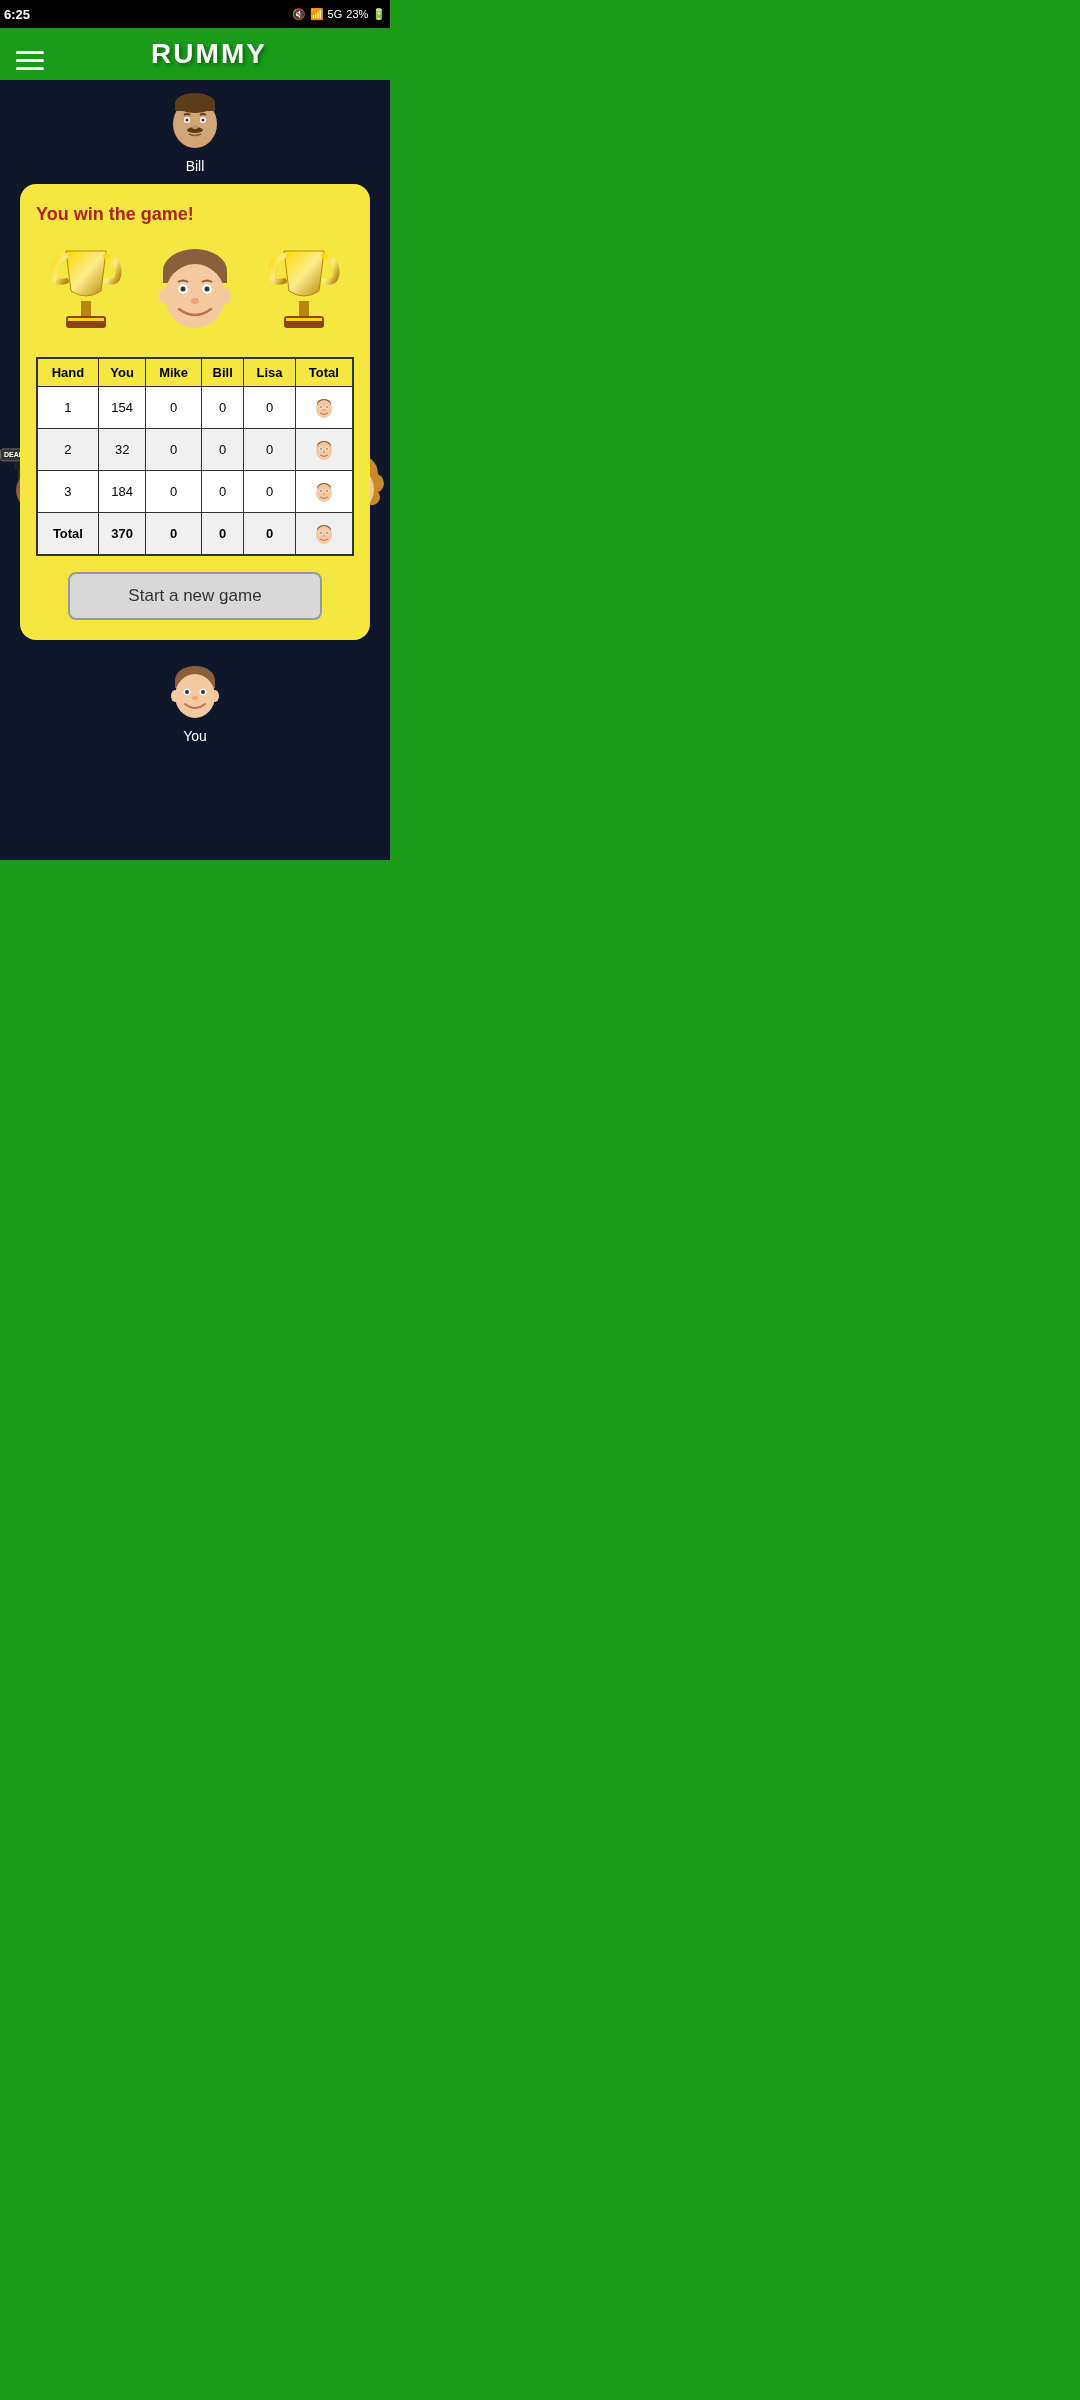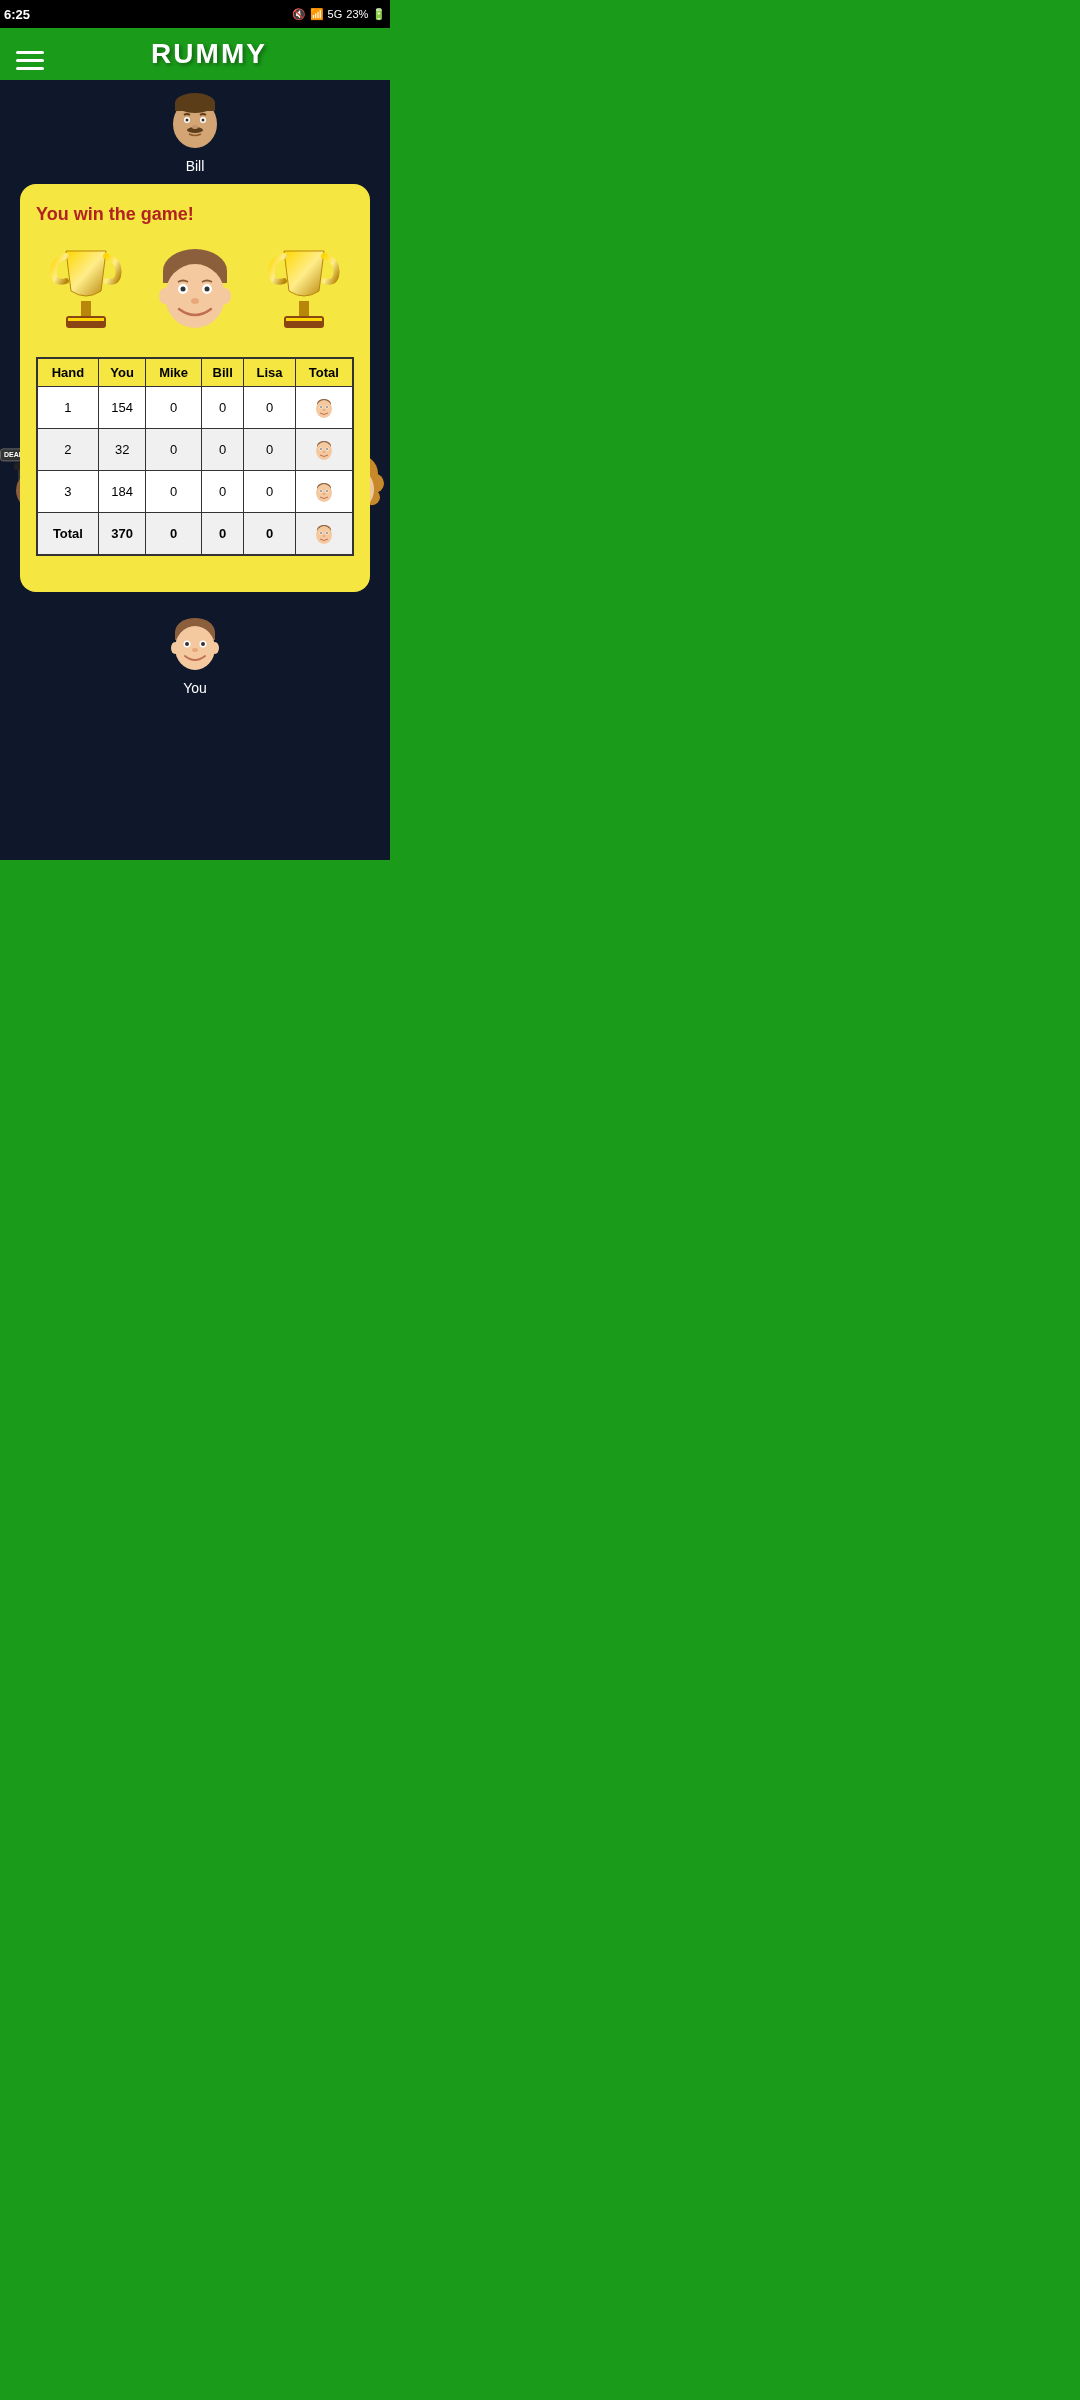--- a/index.html
+++ b/index.html
@@ -462,20 +462,21 @@
     <circle cx="16" cy="14" r="1.5" fill="#fff"></circle>
     <circle cx="10" cy="14" r="0.8" fill="#333"></circle>
     <circle cx="16" cy="14" r="0.8" fill="#333"></circle>
     <path d="M9 20 Q13 23 17 20" stroke="#c07050" stroke-width="1" fill="none"></path>
     <ellipse cx="13" cy="17" rx="1.5" ry="1" fill="#e8a87c"></ellipse>
   </svg></td>
   </tr>
         </tbody>
     </table>
 
+    <button class="start-btn">Start a new game</button>
 
   </div>
 
   <div class="player-bottom">
     <svg width="64" height="64" viewBox="0 0 64 64">
 
       <ellipse cx="32" cy="20" rx="20" ry="14" fill="#8B5e3c"></ellipse>
       <rect x="12" y="20" width="40" height="8" fill="#8B5e3c"></rect>
 
       <ellipse cx="32" cy="36" rx="20" ry="22" fill="#f5c9a0"></ellipse>

